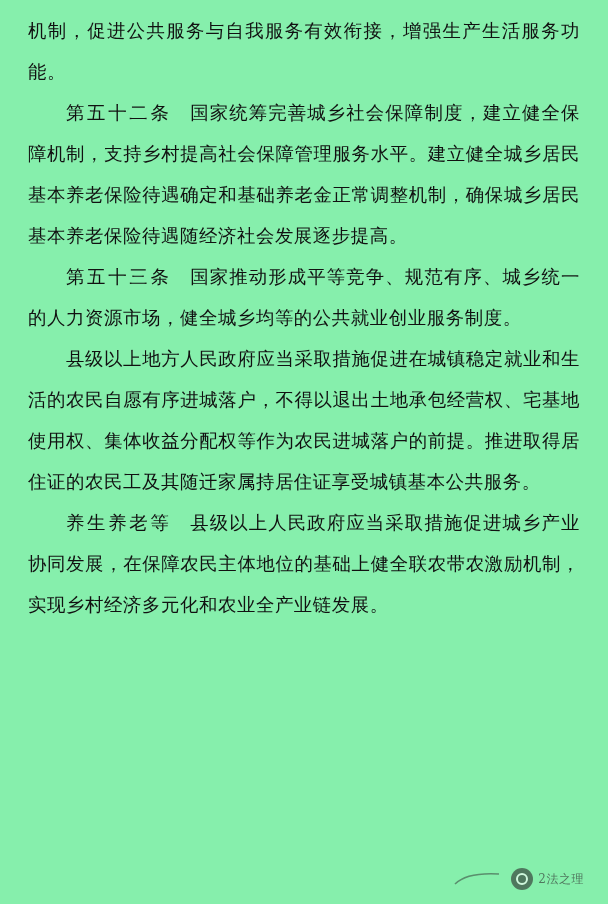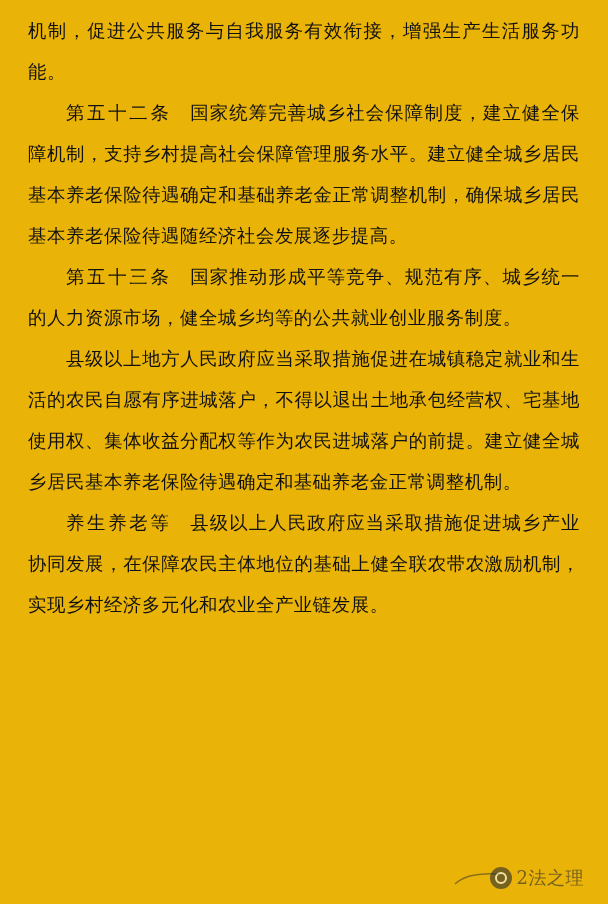--- a/index.html
+++ b/index.html
@@ -10,21 +10,21 @@
   body {
     width: 608px;
     height: 904px;
     position: relative;
     overflow: hidden;
     font-family: "DejaVu Serif", serif;
   }
   #page {
     position: absolute;
     inset: 0;
-    background: #eab308;
+    background: #86efac;
     padding: 8px;
   }
   .doc-body {
     position: absolute;
     left: 28px;
     right: 28px;
     top: 10px;
   }
   .para {
     font-family: "DejaVu Serif", serif;
@@ -71,21 +71,21 @@
     left: 5px;
     top: 5px;
     width: 12px;
     height: 12px;
     border-radius: 50%;
     border: 2px solid #fdfdfb;
     box-sizing: border-box;
   }
   .wm-text {
     font-family: "DejaVu Serif", serif;
-    font-size: 18px;
+    font-size: 12px;
     color: #2f2f2f;
     letter-spacing: 0.5px;
     white-space: nowrap;
     text-align: center;
   }
   .wm-swoosh {
     position: absolute;
     right: 108px;
     bottom: 18px;
     width: 46px;
@@ -107,21 +107,21 @@
     <p class="para indent">
       <span class="art-num">第五十二条</span><span class="art-gap"></span><span>国家统筹完善城乡社会保障制度，建立健全保障机制，支持乡村提高社会保障管理服务水平。建立健全城乡居民基本养老保险待遇确定和基础养老金正常调整机制，确保城乡居民基本养老保险待遇随经济社会发展逐步提高。</span>
     </p>
 
 
     <p class="para indent">
       <span class="art-num">第五十三条</span><span class="art-gap"></span><span>国家推动形成平等竞争、规范有序、城乡统一的人力资源市场，健全城乡均等的公共就业创业服务制度。</span>
     </p>
 
     <p class="para indent">
-      <span>县级以上地方人民政府应当采取措施促进在城镇稳定就业和生活的农民自愿有序进城落户，不得以退出土地承包经营权、宅基地使用权、集体收益分配权等作为农民进城落户的前提。建立健全城乡居民基本养老保险待遇确定和基础养老金正常调整机制。</span>
+      <span>县级以上地方人民政府应当采取措施促进在城镇稳定就业和生活的农民自愿有序进城落户，不得以退出土地承包经营权、宅基地使用权、集体收益分配权等作为农民进城落户的前提。推进取得居住证的农民工及其随迁家属持居住证享受城镇基本公共服务。</span>
     </p>
 
 
     <p class="para indent">
       <span class="art-num">养生养老等</span><span class="art-gap"></span><span>县级以上人民政府应当采取措施促进城乡产业协同发展，在保障农民主体地位的基础上健全联农带农激励机制，实现乡村经济多元化和农业全产业链发展。</span>
     </p>
 
   </div>
 
   <svg class="wm-swoosh" viewBox="0 0 46 14" aria-hidden="true">

